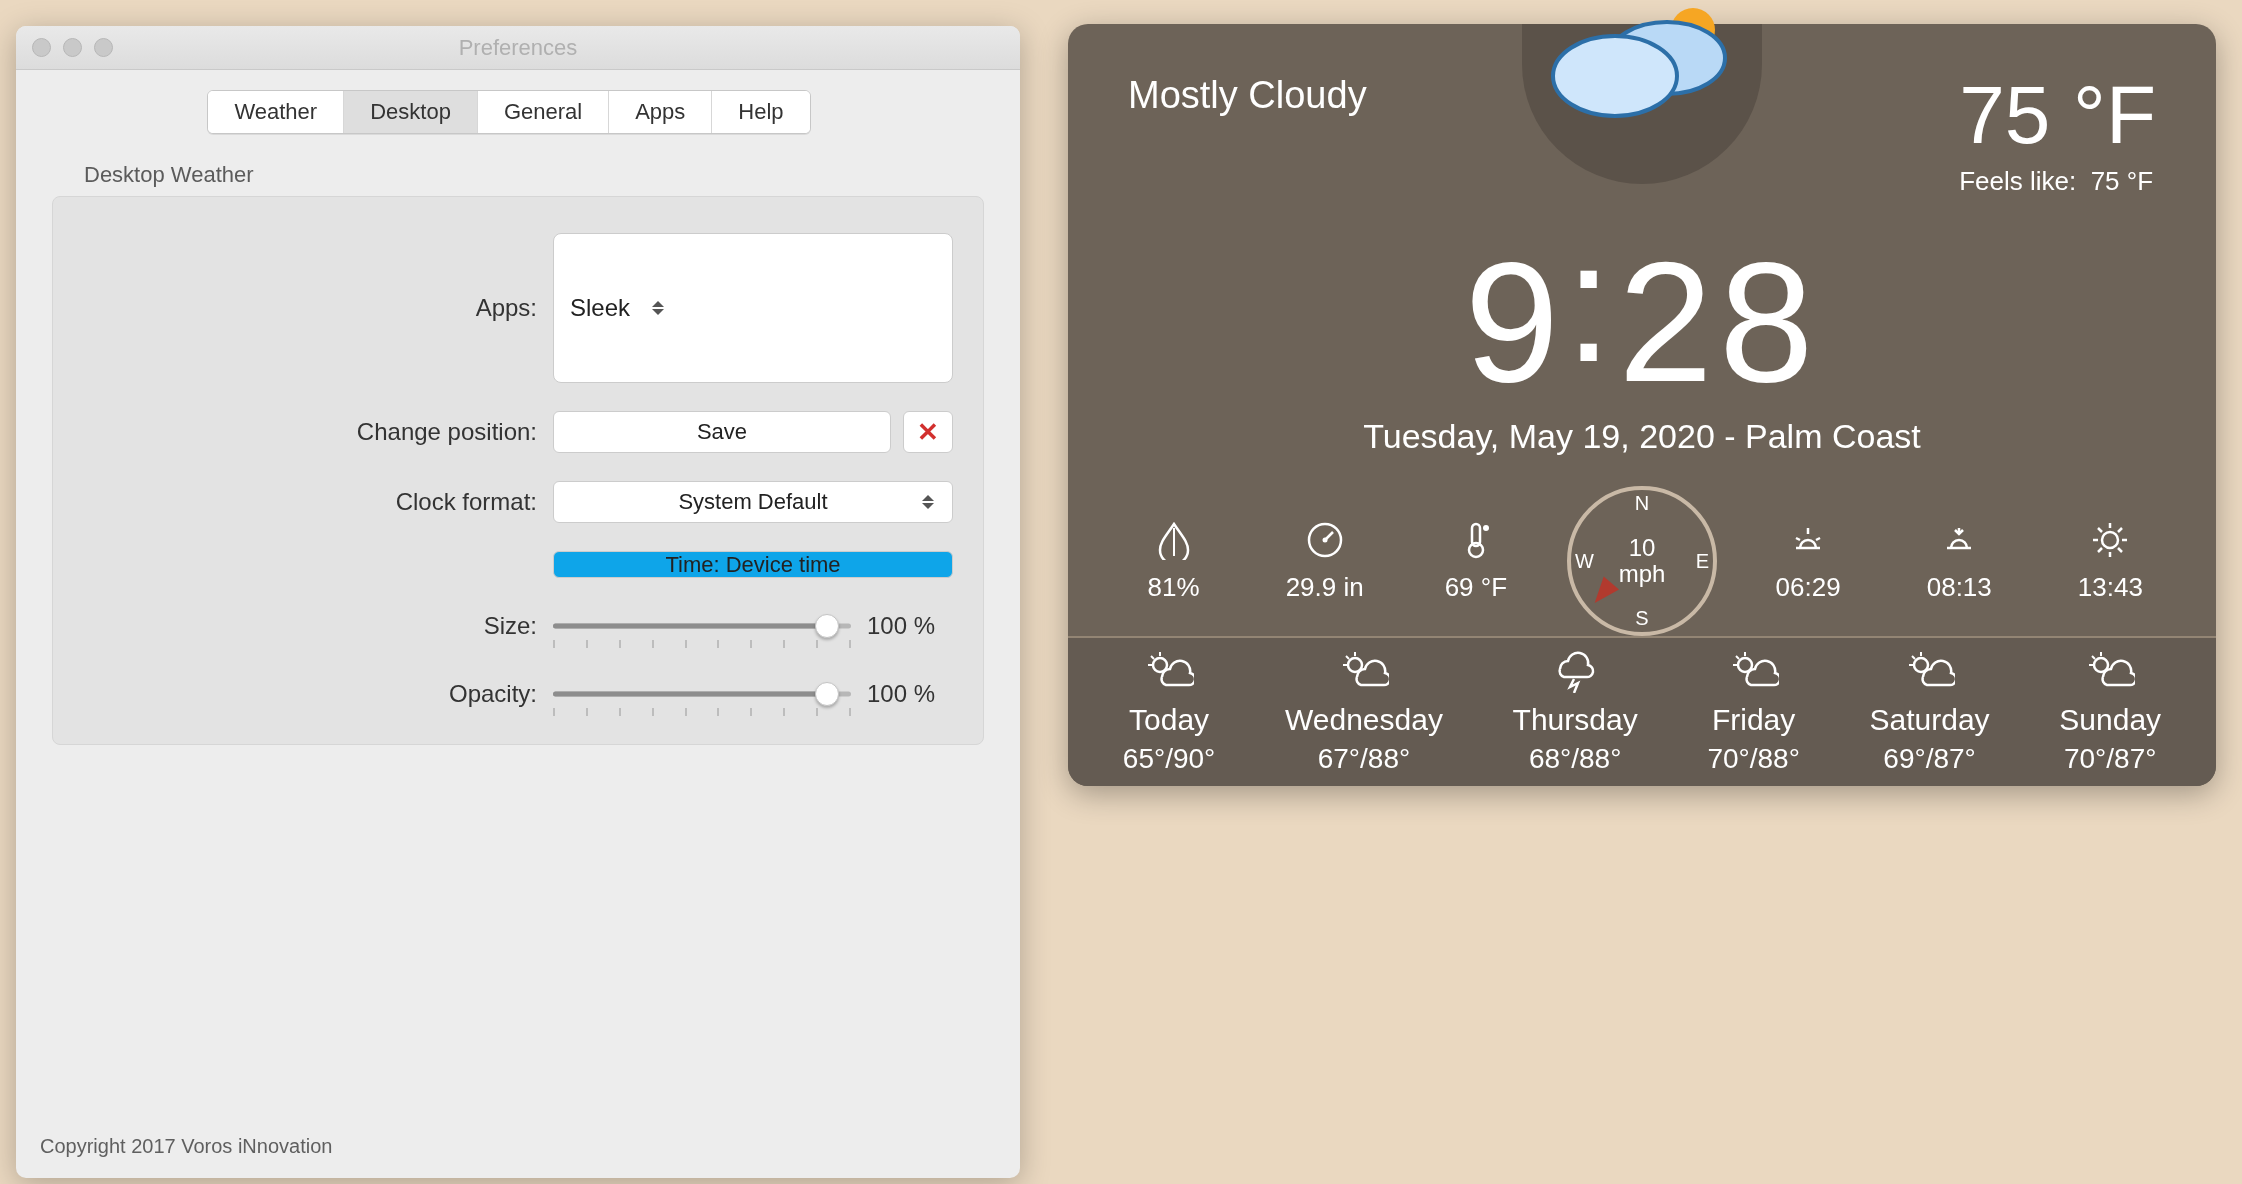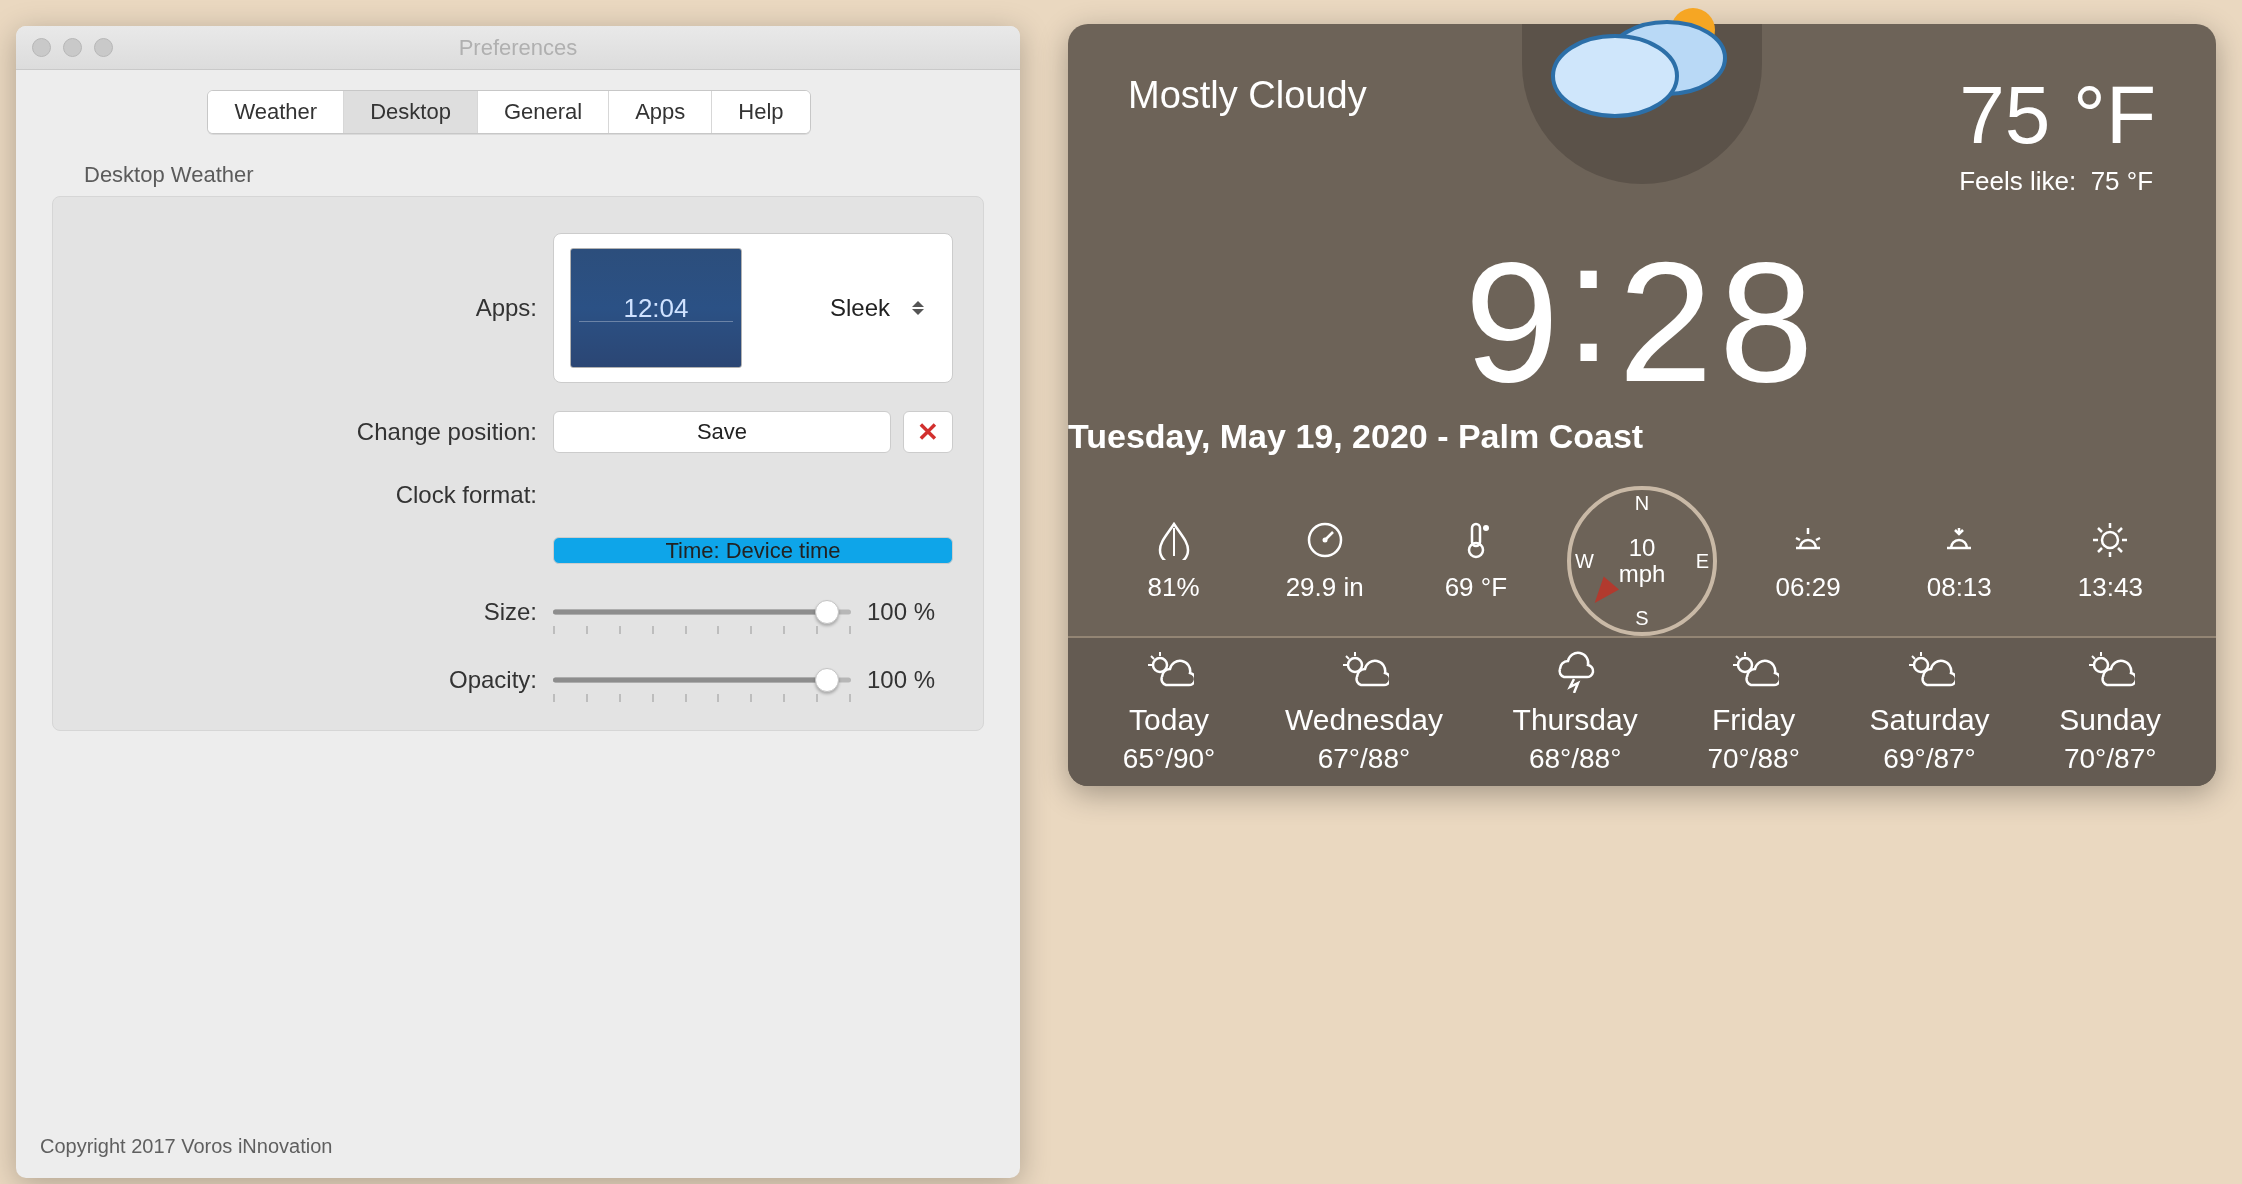--- a/index.html
+++ b/index.html
@@ -167,21 +167,21 @@
     .condition { font-size:38px; font-weight:300; }
     .temp-col { text-align:left; }
     .temp { font-size:82px; font-weight:100; line-height:1; }
     .feels { font-size:26px; font-weight:300; margin-top:10px; }
 
     .clock {
       text-align:center; font-weight:100; font-size:170px; line-height:1;
       margin-top:40px; letter-spacing:6px;
     }
     .clock .colon{position:relative;top:-20px;}
-    .dateline{ text-align:left; font-size:34px; font-weight:700; margin-top:10px; }
+    .dateline{ text-align:center; font-size:34px; font-weight:400; margin-top:10px; }
 
     .stats-row {
       display:flex; justify-content:space-around; align-items:center;
       margin-top:30px; padding:0 30px;
     }
     .stat { text-align:center; font-size:26px; font-weight:300; width:120px; }
     .stat svg, .stat .ico { display:block; margin:0 auto 12px auto; }
 
     .compass {
       width:150px;height:150px;position:relative;
@@ -236,38 +236,39 @@
     </div>
   </div>
 
   <div class="group-legend" style="margin:28px 0 -18px 56px;">Desktop Weather</div>
 
   <div class="group">
 
     <div class="row">
       <div class="label">Apps:</div>
       <div class="style-card">
-        <div class="style-thumb">
-          <span>12:04</span>
-        </div>
         <div class="style-name">
           <span>Sleek</span>
           <span class="updown"></span>
         </div>
       </div>
     </div>
 
     <div class="row">
       <div class="label">Change position:</div>
       <button class="btn save-btn">Save</button>
       <button class="btn close-btn">✕</button>
     </div>
 
     <div class="row">
       <div class="label">Clock format:</div>
+      <div class="select">
+        <span>System Default</span>
+        <span class="updown"></span>
+      </div>
     </div>
 
     <div class="row">
       <div class="label"></div>
       <div class="static-field">Time: Device time</div>
     </div>
 
     <div class="row">
       <div class="label">Size:</div>
       <div class="slider-wrap">

